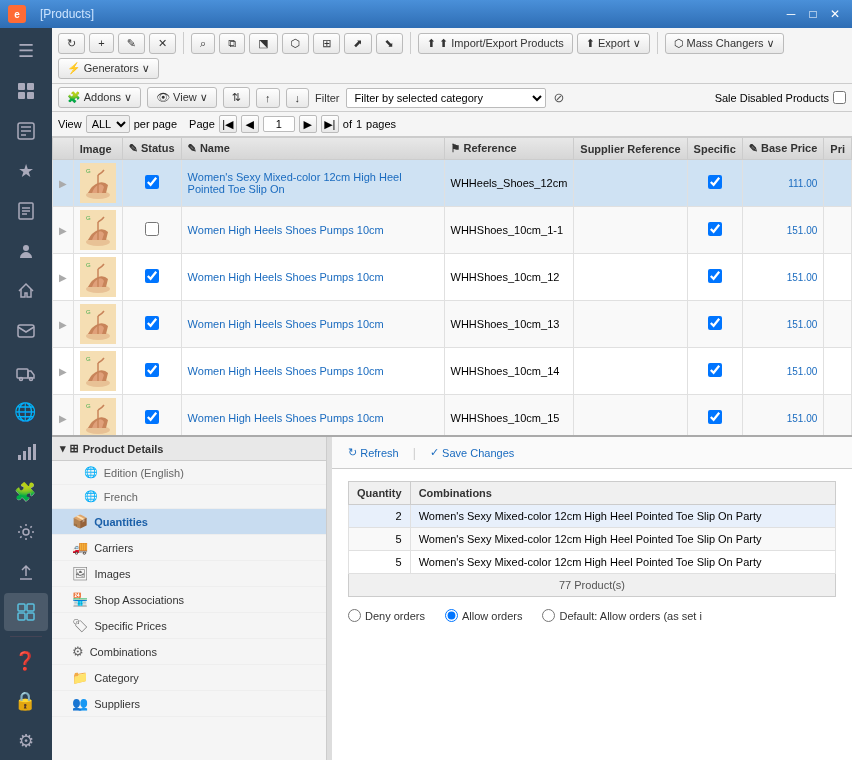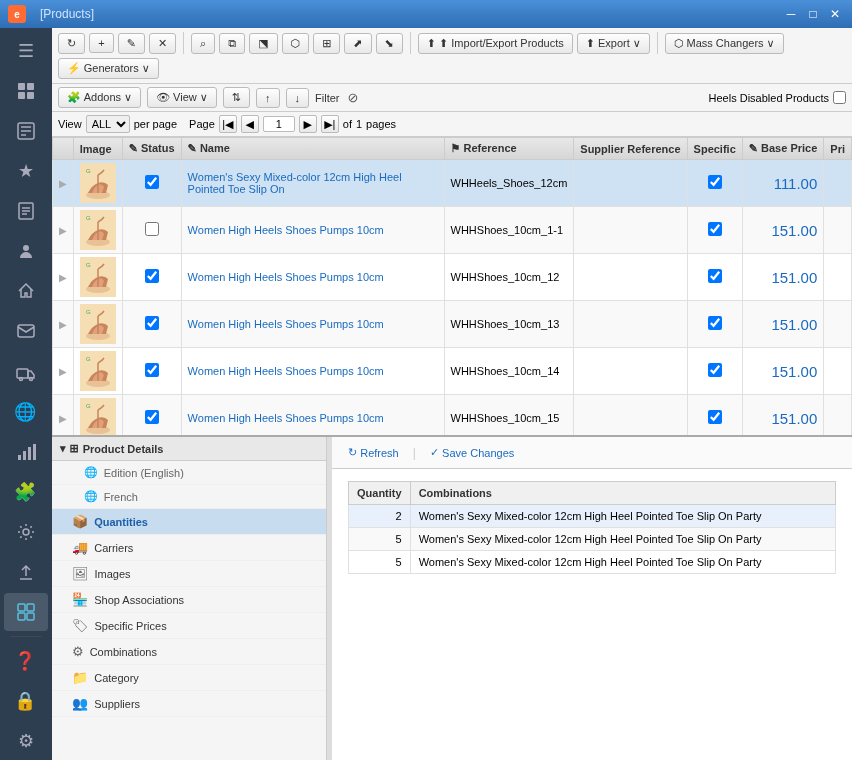--- a/index.html
+++ b/index.html
@@ -123,21 +123,21 @@
     tbody td {
       border: 1px solid #e0e0e0;
       padding: 3px 6px;
       font-size: 11px;
       vertical-align: middle;
     }
     .product-img { width: 36px; height: 40px; background: #f5deb3; display: flex; align-items: center; justify-content: center; }
     .product-img svg { width: 28px; height: 36px; }
     .product-name { color: #1a6bbf; text-decoration: none; font-size: 11px; }
     .checkbox-cell { width: 20px; text-align: center; }
-    .price-cell { text-align: right; color: #1a6bbf; font-size: 15px; }
+    .price-cell { text-align: right; color: #1a6bbf; font-size: 10px; }
 
     
     .bottom-area {
       display: flex;
       flex: 1;
       overflow: hidden;
     }
 
     
     .left-panel {
@@ -427,23 +427,26 @@
       <button class="toolbar-btn">
           <span>⇅</span>
         </button>
       <button class="toolbar-btn">
           <span>↑</span>
         </button>
       <button class="toolbar-btn">
           <span>↓</span>
         </button>
       <span class="filter-label">Filter</span>
+      <select class="filter-select">
+        <option>Filter by selected category</option>
+      </select>
       <button class="filter-icon-btn"><span>⊘</span></button>
       <div class="hide-disabled">
-        <span>Heels Disabled Products</span>
+        <span>Sale Disabled Products</span>
         <input type="checkbox" style="">
       </div>
     </div>
 
     <div class="pagination-bar">
       <span>View</span>
       <select style="font-size:11px;border:1px solid #bbb;border-radius:2px;padding:1px;">
         <option>ALL</option>
       </select>
       <span>per page</span>
@@ -737,20 +740,35 @@
                 <tr>
     <td class="qty-number">5</td>
     <td>Women's Sexy Mixed-color 12cm High Heel Pointed Toe Slip On Party</td>
   </tr>
                 <tr>
     <td class="qty-number">5</td>
     <td>Women's Sexy Mixed-color 12cm High Heel Pointed Toe Slip On Party</td>
   </tr>
               </tbody>
           </table>
+          <div class="qty-footer">77 Product(s)</div>
 
           <div class="oos-section">
+            <div class="radio-group">
+              <label class="radio-item">
+                <input type="radio" name="oos" value="deny" style="">
+                <span>Deny orders</span>
+              </label>
+              <label class="radio-item">
+                <input type="radio" name="oos" value="allow" checked="" style="">
+                <span>Allow orders</span>
+              </label>
+              <label class="radio-item">
+                <input type="radio" name="oos" value="default" style="">
+                <span>Default: Allow orders (as set i</span>
+              </label>
+            </div>
           </div>
         </div>
       </div>
     </div>
   </div>
 </div>
 
 </body></html>

